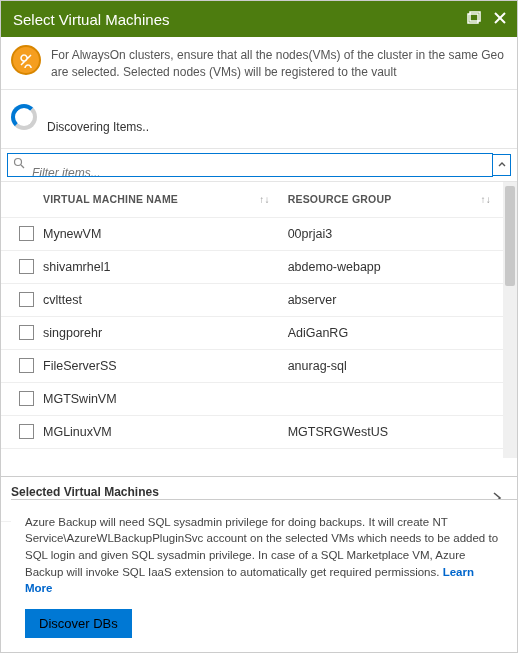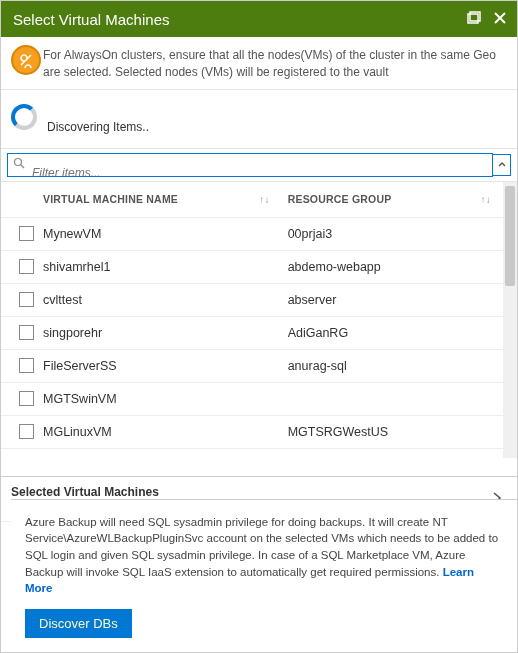--- a/index.html
+++ b/index.html
@@ -22,21 +22,21 @@
       padding: 0 10px 0 12px;
     }
     .header-title { font-size: 15px; flex: 1; }
     .header-icons { display: flex; gap: 12px; }
     .header-icons svg, .header-icons .icon-box { cursor: pointer; }
     .banner {
       display: flex;
       align-items: flex-start;
       padding: 8px 10px;
       border-bottom: 1px solid #e5e5e5;
-      gap: 2px;
+      gap: 10px;
     }
     .banner-icon-wrap {
       width: 30px; height: 30px;
       border-radius: 50%;
       background: #f59e1f;
       display: flex; align-items: center; justify-content: center;
       flex-shrink: 0;
       border: 2px solid #d88600;
     }
     .banner-text { font-size: 12px; color: #555; line-height: 1.4; padding-top: 2px; }
@@ -148,21 +148,21 @@
     }
     .footer-text {
       font-size: 11.5px;
       color: #444;
       line-height: 1.45;
       margin-bottom: 12px;
     }
     .learn-more { color: #0066cc; font-weight: 600; cursor:pointer; }
     .discover-btn {
       background: #0078d4;
-      color: #fef9c3;
+      color: #000000;
       border: none;
       padding: 7px 14px;
       font-size: 13px;
       cursor: pointer;
     }
   </style>
 </head>
 <body>
 
 <div class="header">

